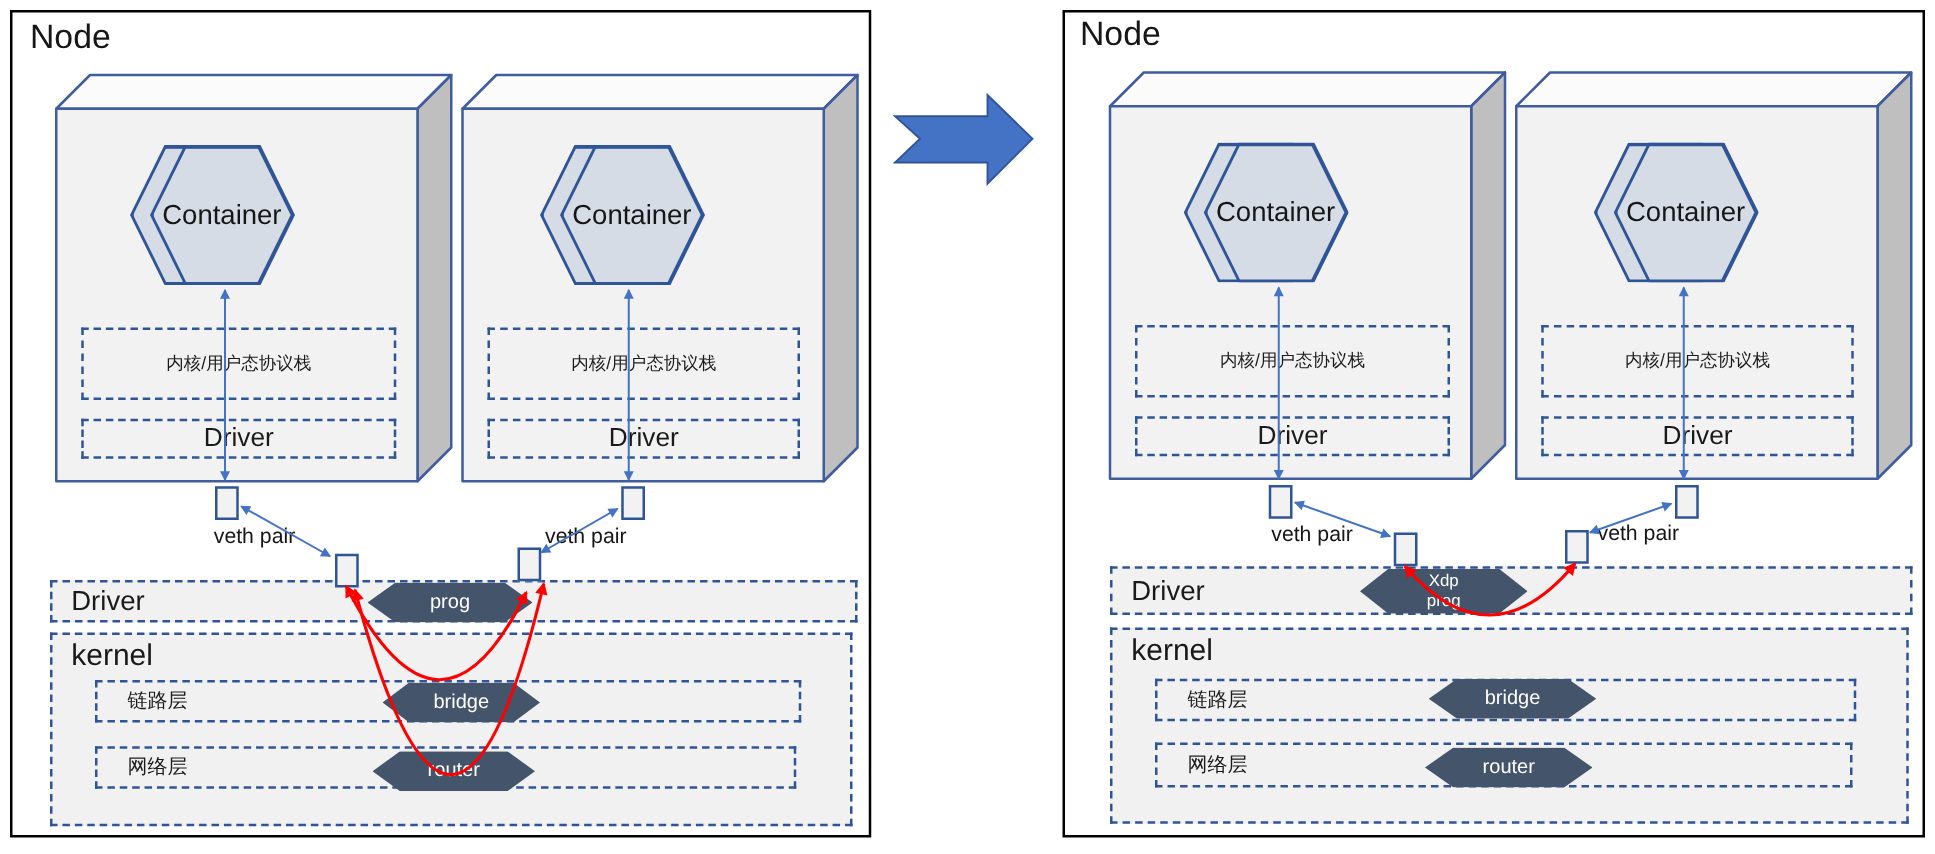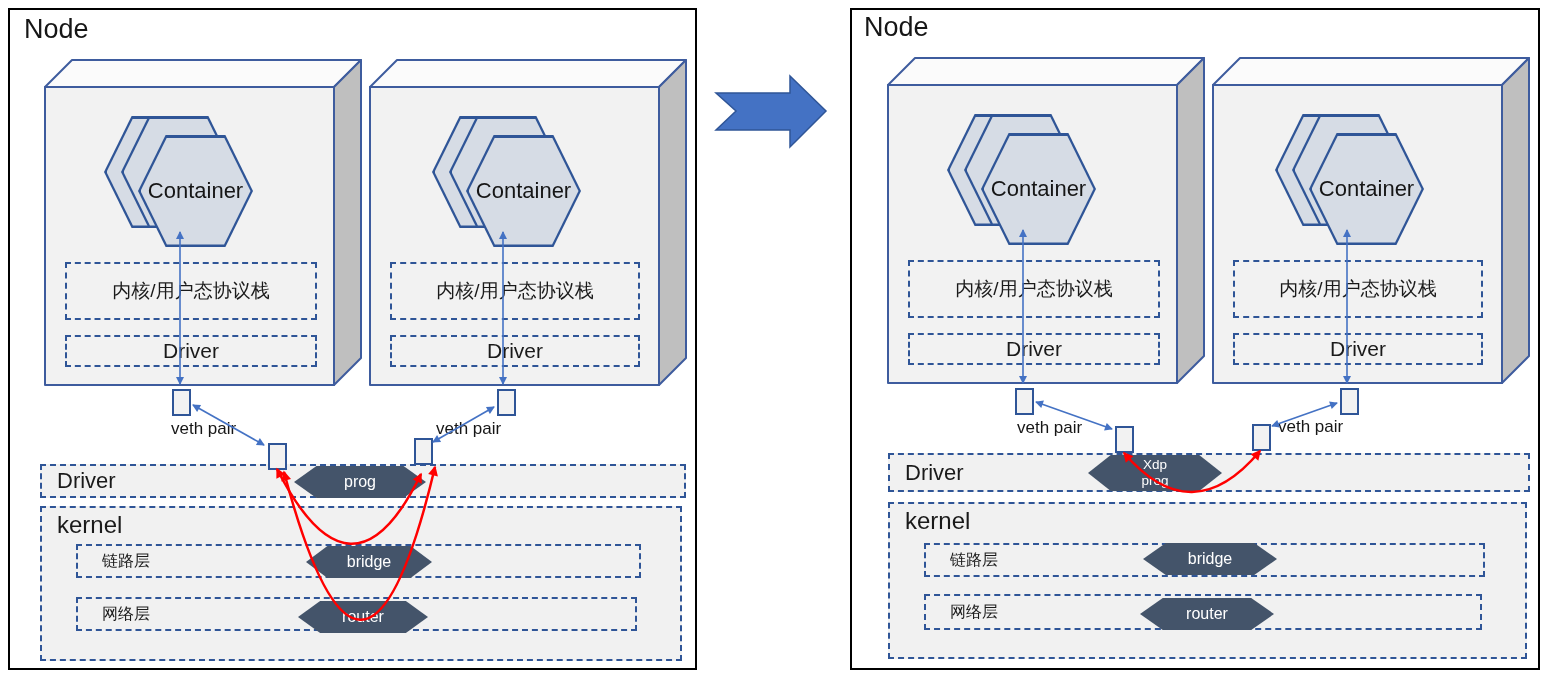--- a/index.html
+++ b/index.html
@@ -11,28 +11,28 @@
   .layer{position:absolute;left:0;top:0;pointer-events:none;}
   .frame{position:absolute;background:#ffffff;border:2.5px solid #000000;box-sizing:border-box;}
   .node-title{position:absolute;font-size:27px;color:#161616;white-space:nowrap;}
 
   
   .hexgroup{position:absolute;width:150px;height:112px;}
   .hex{position:absolute;top:0;width:115px;height:112px;background:#2F5597;
        clip-path:polygon(0% 50%,24% 0%,76% 0%,100% 50%,76% 100%,24% 100%);}
   .hex::after{content:"";position:absolute;inset:2.5px;background:#D6DCE5;
        clip-path:polygon(0% 50%,24% 0%,76% 0%,100% 50%,76% 100%,24% 100%);}
-  .h-back{left:0;} .h-mid{left:17px;} .h-front{left:34px;margin-top:19px;}
+  .h-back{left:0;} .h-mid{left:17px;} .h-front{left:16px;}
   .hex-label{position:absolute;inset:0;z-index:2;display:flex;align-items:center;justify-content:center;
        font-size:22px;color:#161616;}
 
   
   .dashbox{position:absolute;border:2px dashed #2F5597;box-sizing:border-box;
        display:flex;align-items:center;justify-content:center;background:transparent;}
-  .stack-label{font-size:19px;white-space:nowrap;}
+  .stack-label{font-size:14px;white-space:nowrap;}
   .drv-label{font-size:21px;white-space:nowrap;}
 
   .band{position:absolute;border:2px dashed #2F5597;box-sizing:border-box;background:#F1F1F1;}
   .band-label{position:absolute;left:15px;top:50%;transform:translateY(-50%);font-size:22px;white-space:nowrap;}
   .kernel-label{position:absolute;left:15px;top:3px;font-size:24px;white-space:nowrap;}
   .layer-label{position:absolute;left:24px;top:50%;transform:translateY(-50%);font-size:16px;white-space:nowrap;}
 
   
   .port{position:absolute;width:15px;height:23px;background:#F2F2F2;border:2px solid #2F5597;box-sizing:content-box;}
 

